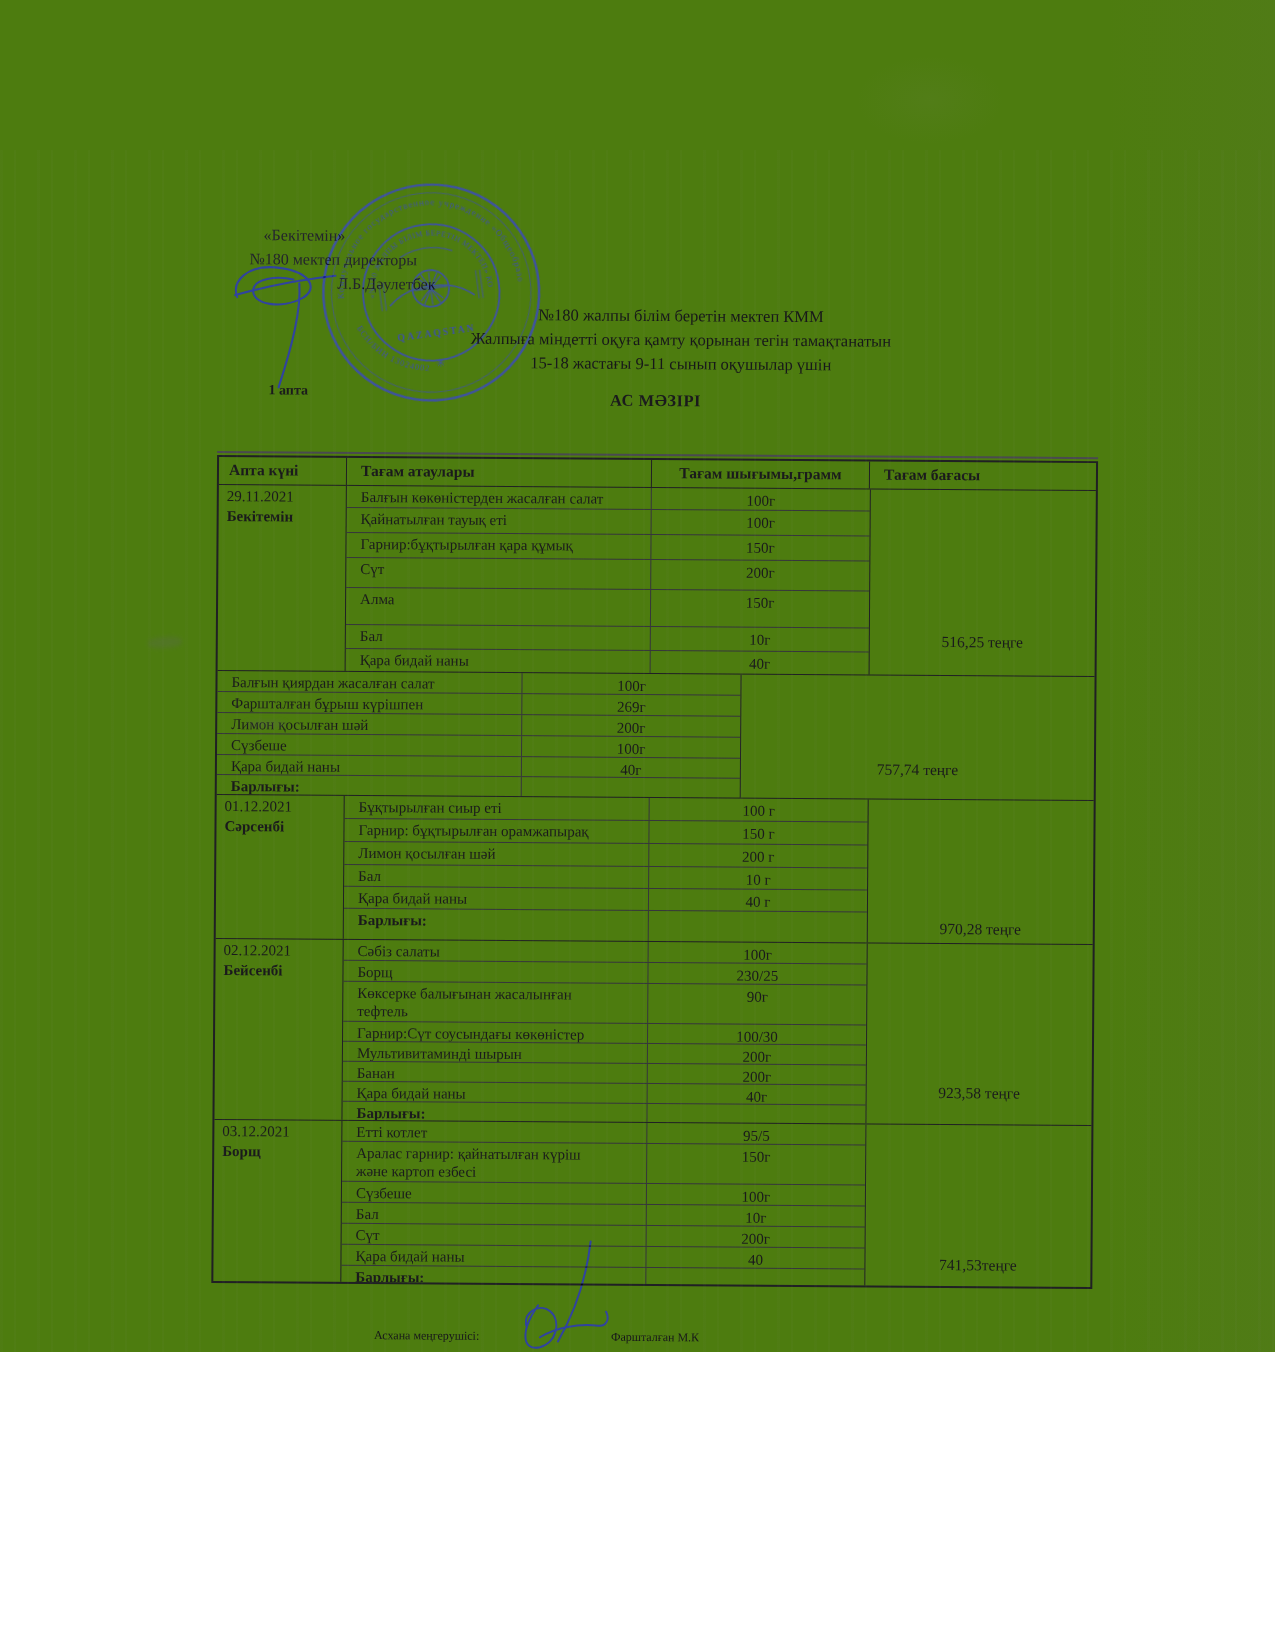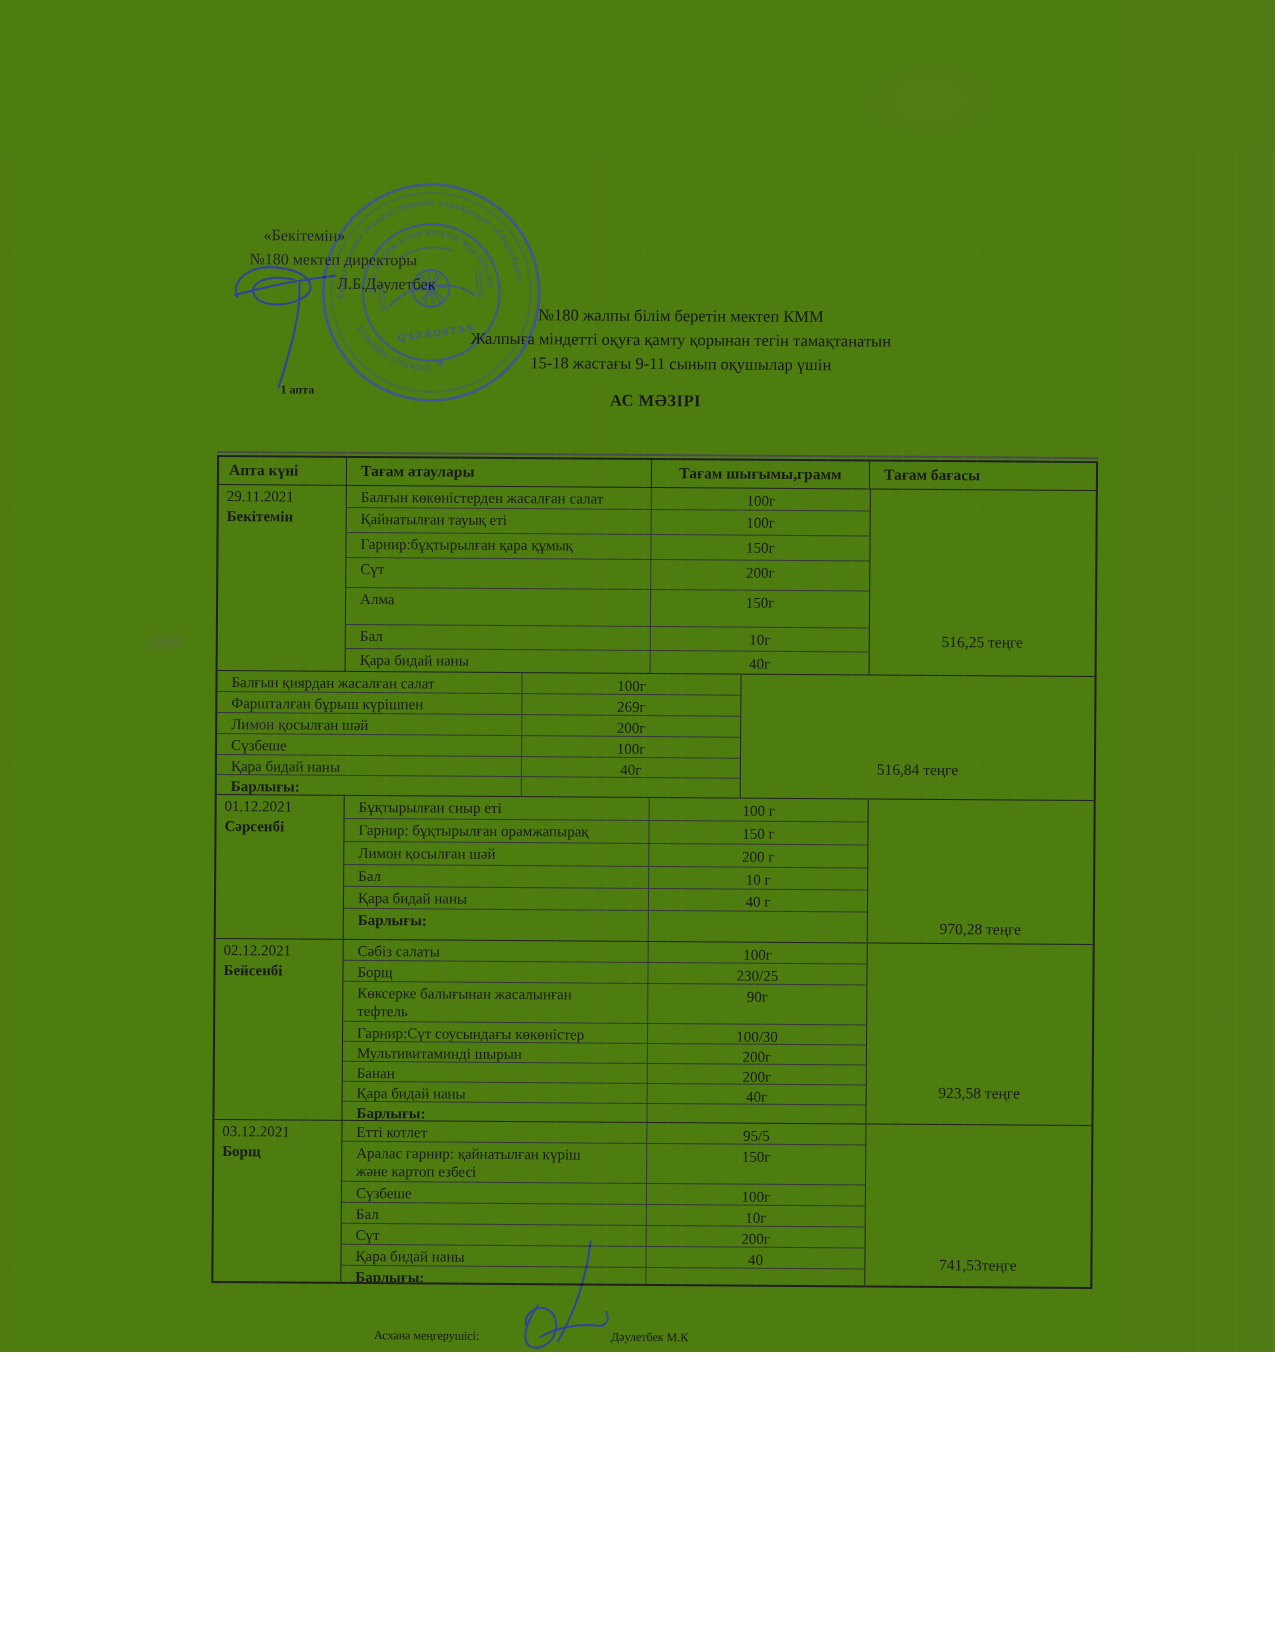--- a/index.html
+++ b/index.html
@@ -19,21 +19,21 @@
     filter:blur(2px);border-radius:40%;}
   .blotch{position:absolute;left:855px;top:55px;width:150px;height:90px;
     background:radial-gradient(ellipse at center,rgba(140,140,135,.07),transparent 70%);}
 
   
   .approval{position:absolute;left:248px;top:226px;font-size:16px;line-height:24px;color:#23242c;}
   .approval .a1{margin-left:14px;}
   .approval .a3{margin-left:88px;}
   .doc-header{position:absolute;left:430px;top:304px;width:500px;text-align:center;
     font-size:16.5px;line-height:24px;color:#17171a;}
-  .week{position:absolute;left:268px;top:385px;font-size:12px;font-weight:700;margin-left:12px;}
+  .week{position:absolute;left:268px;top:385px;font-size:14px;font-weight:700;}
   .doc-title{position:absolute;left:545px;top:391px;width:220px;text-align:center;
     font-size:16.5px;font-weight:700;letter-spacing:.5px;}
 
   
   .menu-table{position:absolute;left:217px;top:458px;width:881px;
     border:2px solid #202024;box-sizing:border-box;background:rgba(255,255,255,.0);}
   .menu-table::before{content:'';position:absolute;left:-2px;right:-2px;top:-6px;height:1.5px;background:#4a4a50;}
   .thead{display:flex;height:28px;border-bottom:1.5px solid #202024;font-weight:700;font-size:15.5px;box-sizing:border-box;}
   .hc{box-sizing:border-box;padding-top:4px;}
   .hc1{width:128px;border-right:1.5px solid #202024;padding-left:10px;}
@@ -219,21 +219,21 @@
               <div class="mrow mr4">
                 <div class="dish">Қара бидай наны</div>
                 <div class="amt">40г</div>
               </div>
               <div class="mrow mr5">
                 <div class="dish total">Барлығы:</div>
                 <div class="amt"></div>
               </div>
             </div>
             <div class="pricecell pc1">
-              <div class="pval">516,84 теңге</div>
+              <div class="pval">757,74 теңге</div>
             </div>
           </div>
           <div class="day-section d2">
             <div class="datecell">
               <div class="date">01.12.2021</div>
               <div class="dayname">Сәрсенбі</div>
             </div>
             <div class="mid">
               <div class="mrow mr0">
                 <div class="dish">Бұқтырылған сиыр еті</div>
@@ -345,21 +345,21 @@
               </div>
             </div>
             <div class="pricecell pc4">
               <div class="pval">741,53теңге</div>
             </div>
           </div>
         </div>
     </div>
 
     <div class="f-text f-role1">Асхана меңгерушісі:</div>
-    <div class="f-text f-name1">Дәулетбек М.К</div>
+    <div class="f-text f-name1">Фаршталған М.К</div>
     <div class="f-text f-role2">Мектеп медбикесі:</div>
     <div class="f-text f-name2">Таубазарова Т.К</div>
 
     <svg class="sig-bottom" viewBox="0 0 190 170">
       <g fill="none" stroke="#2e3db0" stroke-width="2" stroke-linecap="round" opacity=".9">
         <path d="M96 14 C92 50 80 86 64 114"></path>
         <path d="M44 78 C26 104 28 124 46 120 C62 116 68 94 56 84 C46 76 30 84 32 98"></path>
         <path d="M46 110 C62 100 84 96 104 98 C112 99 116 92 112 84"></path>
         <path d="M52 128 C38 146 40 162 56 158 C70 154 72 136 62 130 C52 124 40 132 44 144"></path>
         <path d="M62 152 C72 158 82 156 90 148 C94 160 90 168 84 168"></path>

